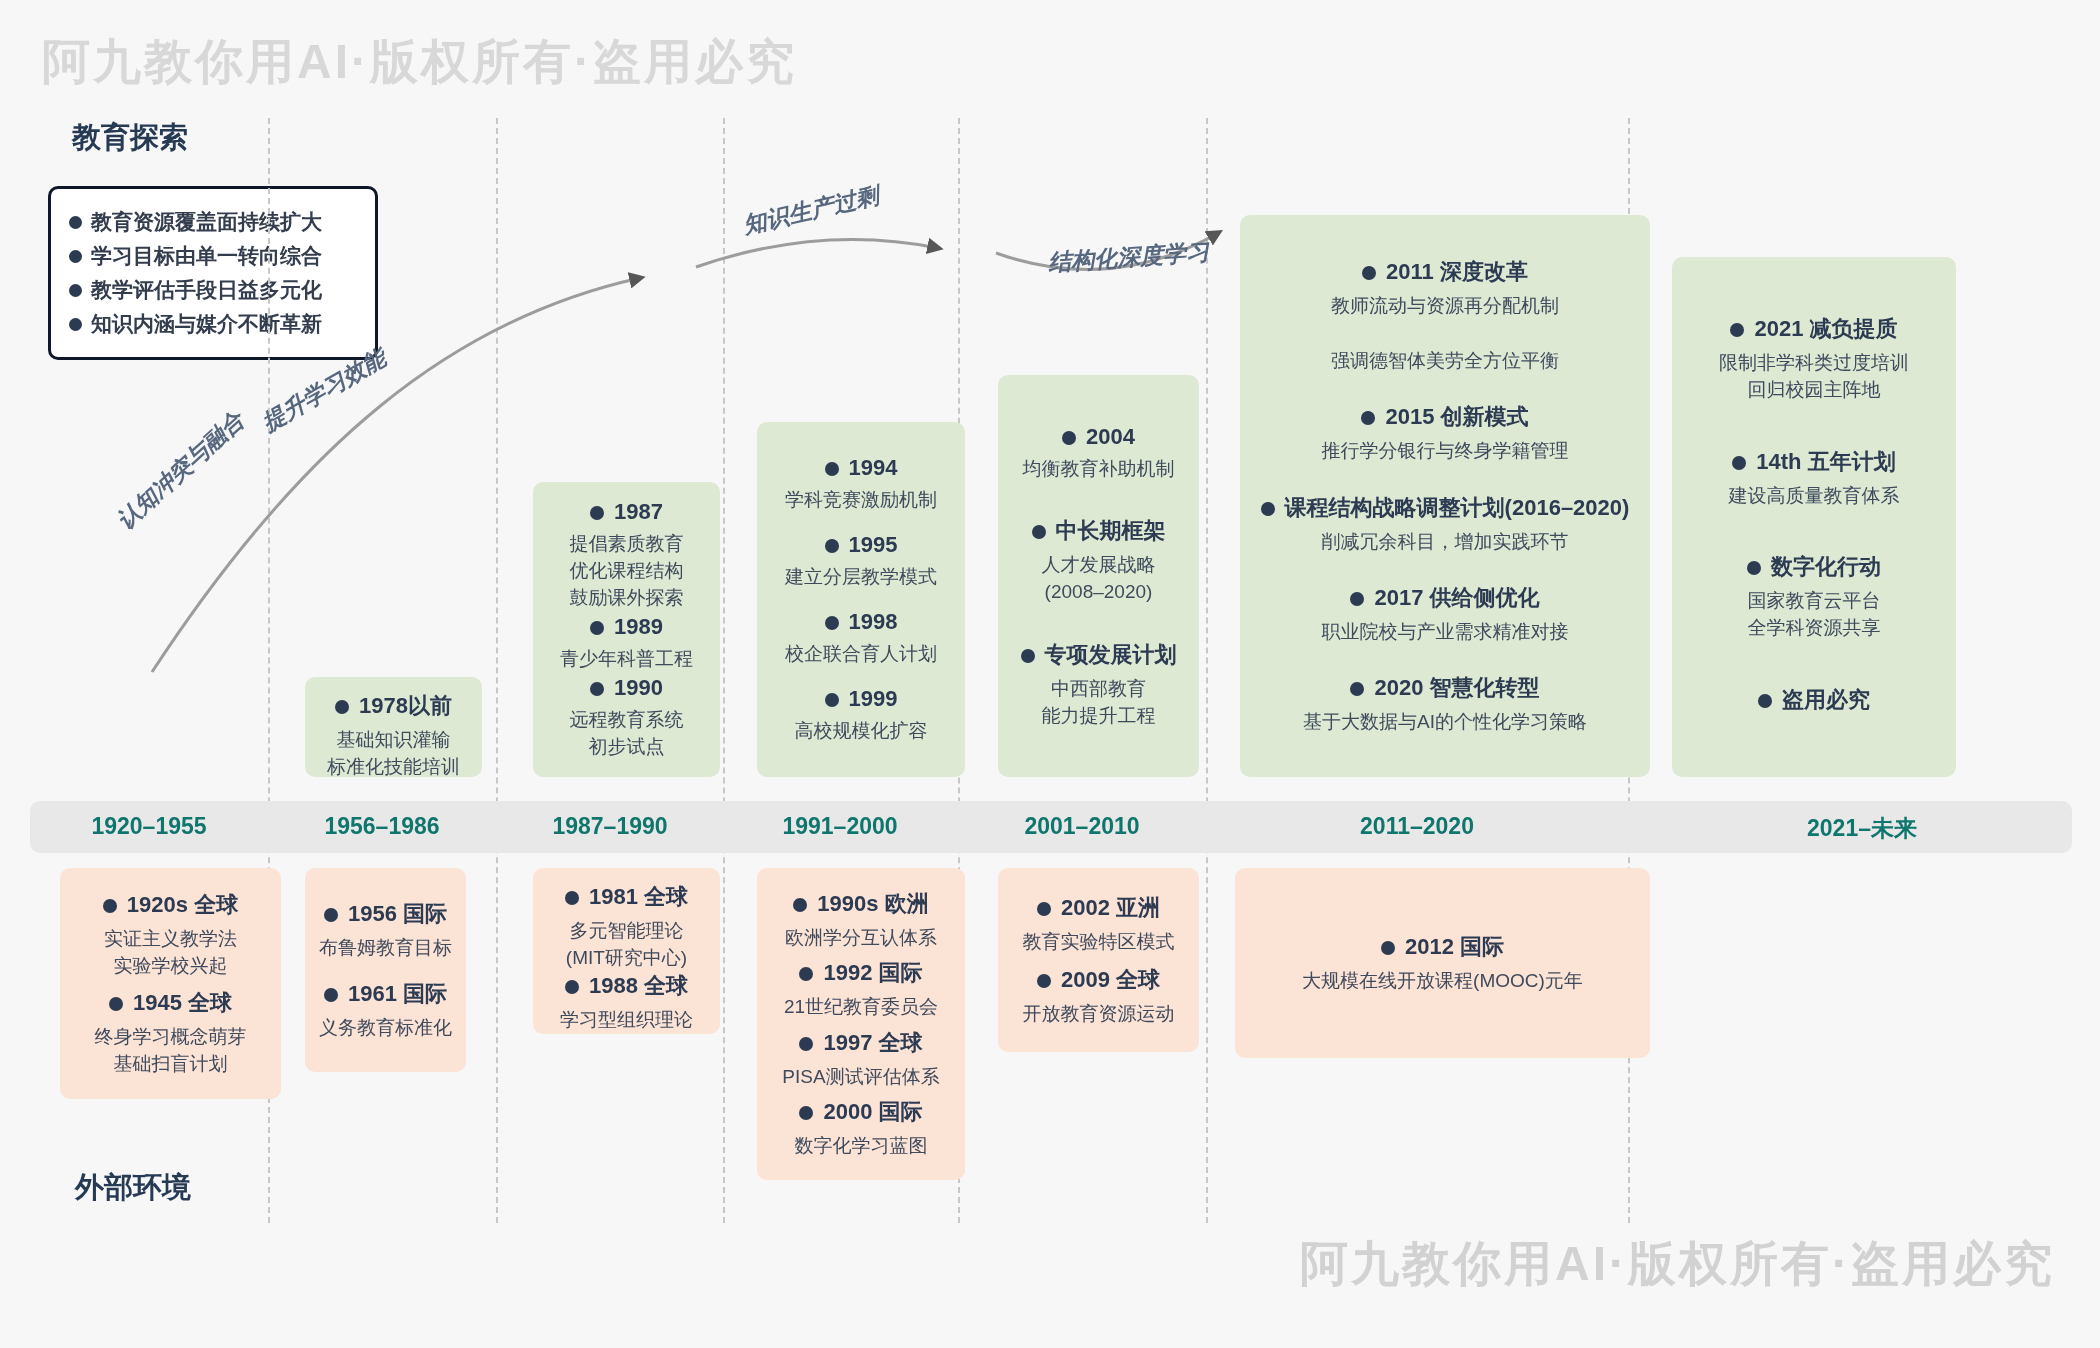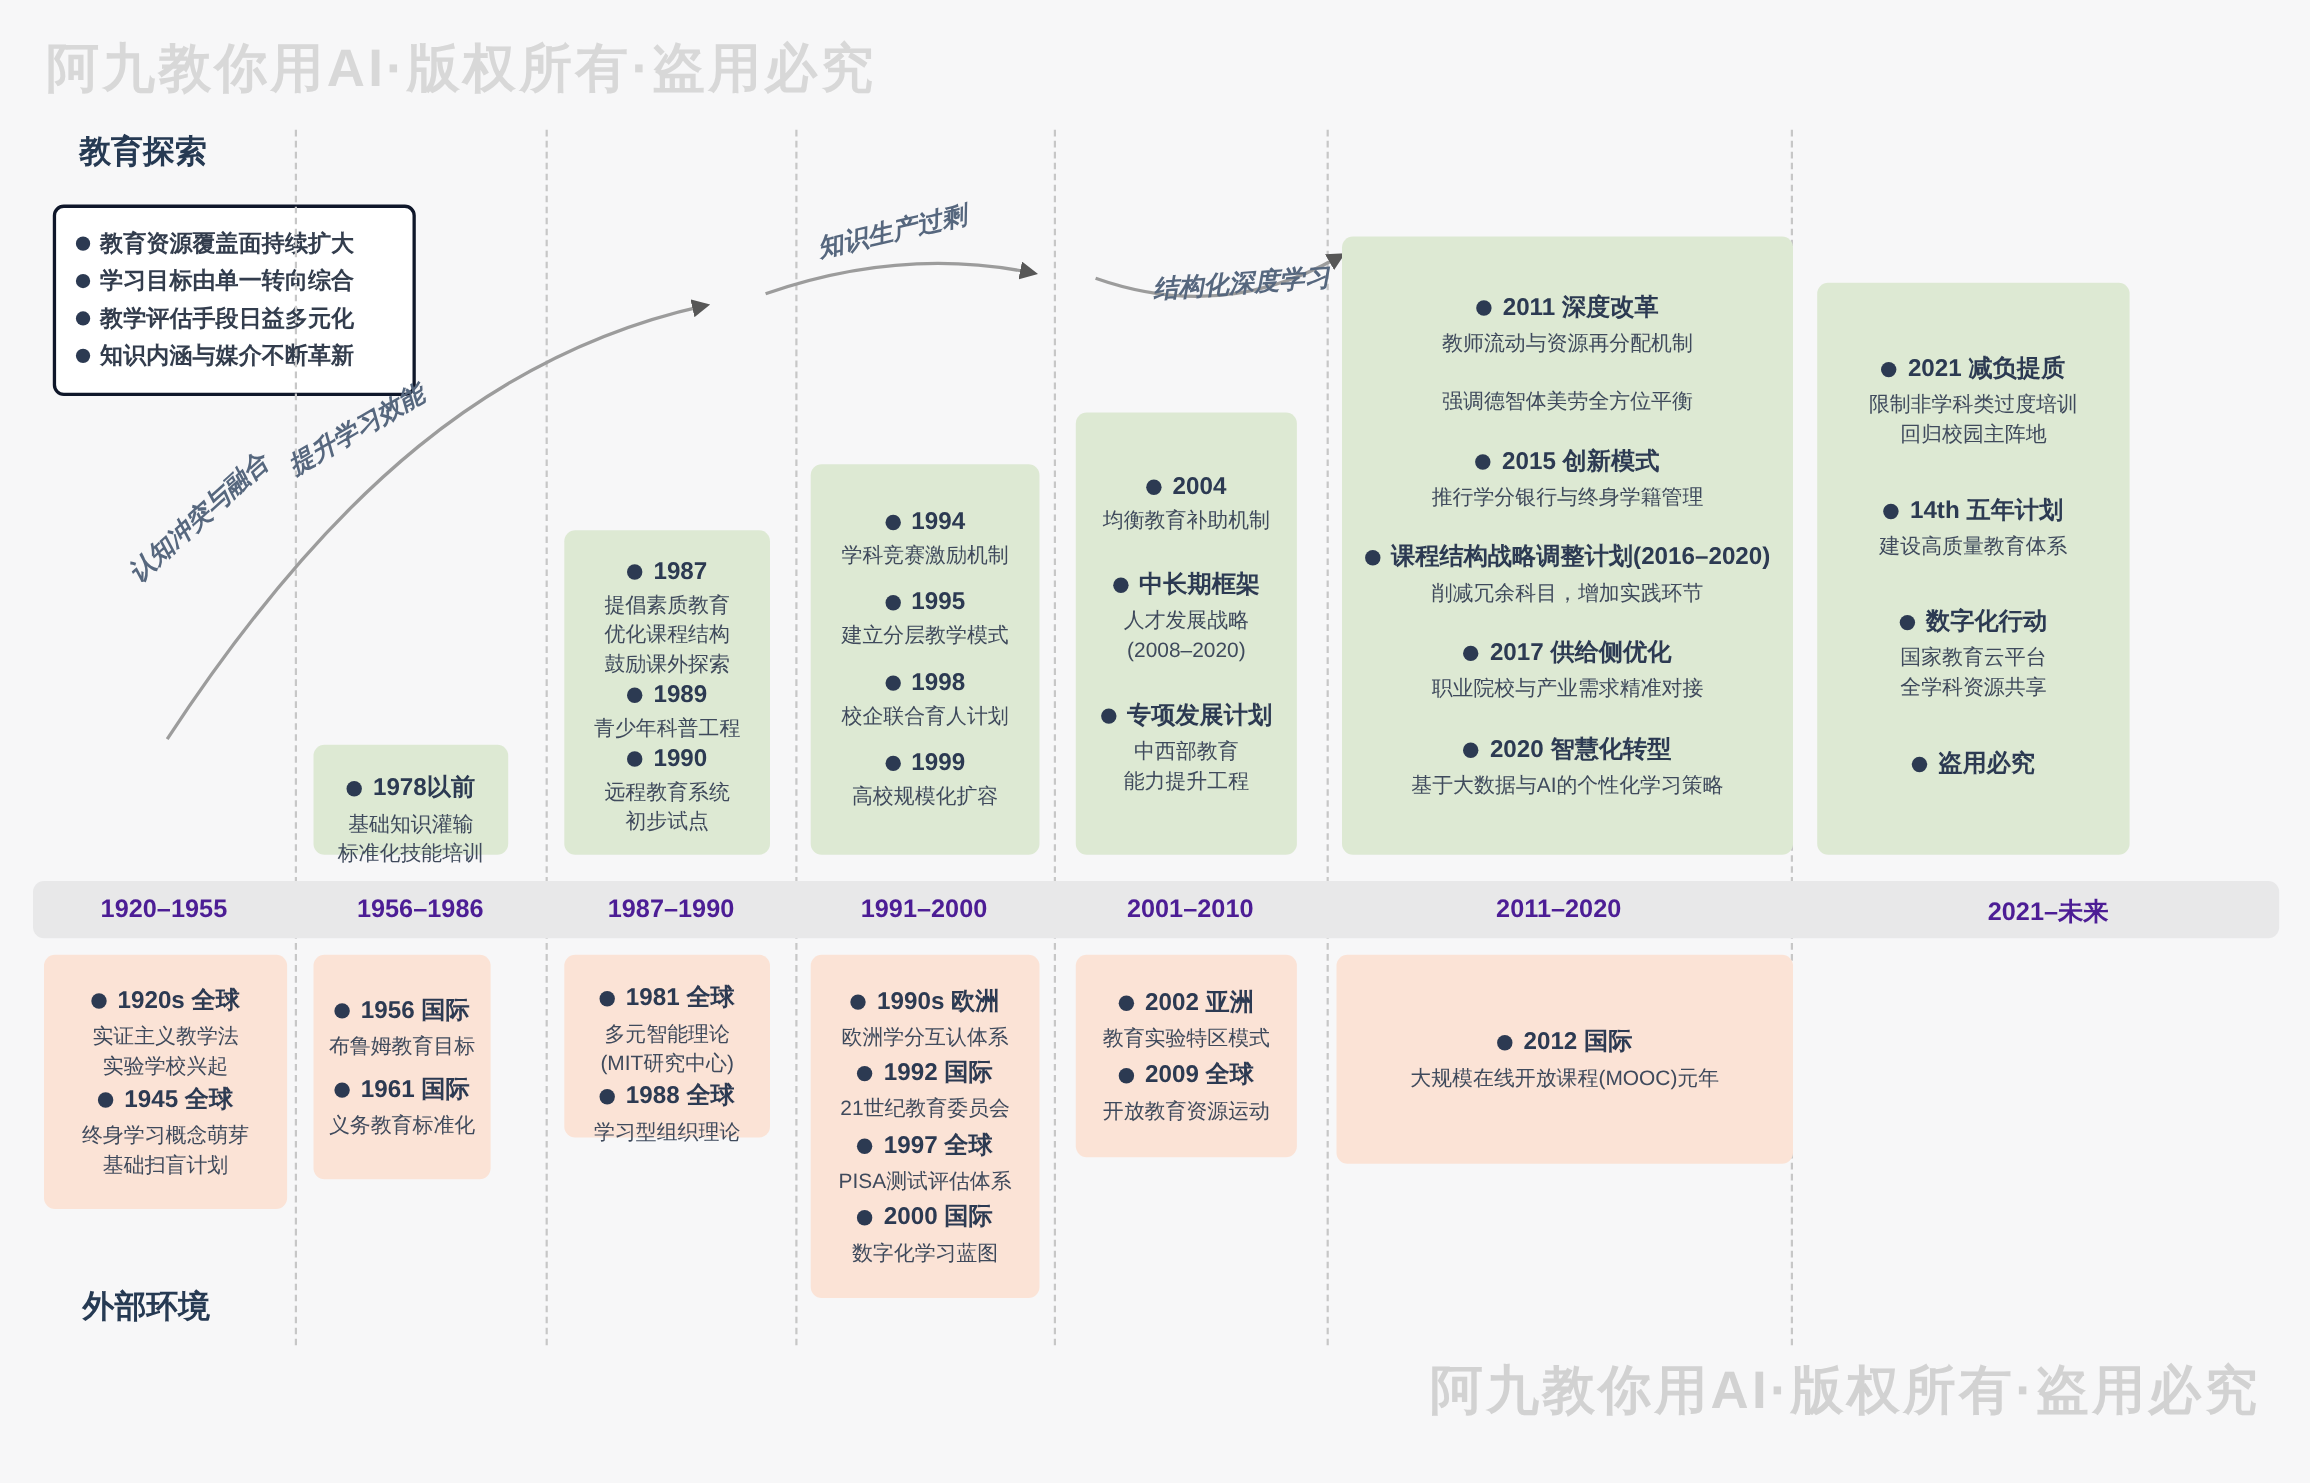--- a/index.html
+++ b/index.html
@@ -32,26 +32,27 @@
   .divider{
     position:absolute;top:118px;height:1105px;width:0;
     border-left:2px dashed #c7c7c7;
   }
   .band{
     position:absolute;left:30px;top:801px;width:2042px;height:52px;
     background:#e8e8e9;border-radius:10px;
   }
   .period{
     position:absolute;top:12px;width:220px;text-align:center;
-    font-size:23px;font-weight:700;color:#4c1d95;
+    font-size:23px;font-weight:700;color:#0f766e;
   }
   .box{
     position:absolute;box-sizing:border-box;border-radius:10px;
     display:flex;flex-direction:column;justify-content:space-evenly;
-    padding:24px 6px;
+    padding:14px 6px;
+    margin-left:20px;
   }
   .green{background:#dde9d3;}
   .orange{background:#fbe3d6;}
   .evt{text-align:center;}
   .evt-t{font-size:22px;font-weight:700;color:#2c3a52;margin-bottom:5px;white-space:nowrap;}
   .evt-t .dot{vertical-align:-1px;}
   .evt-l{font-size:19px;color:#3f4a5c;line-height:27px;white-space:nowrap;}
   .curve-label{
     position:absolute;font-size:23px;font-weight:700;font-style:italic;
     color:#56677e;white-space:nowrap;transform-origin:center;

